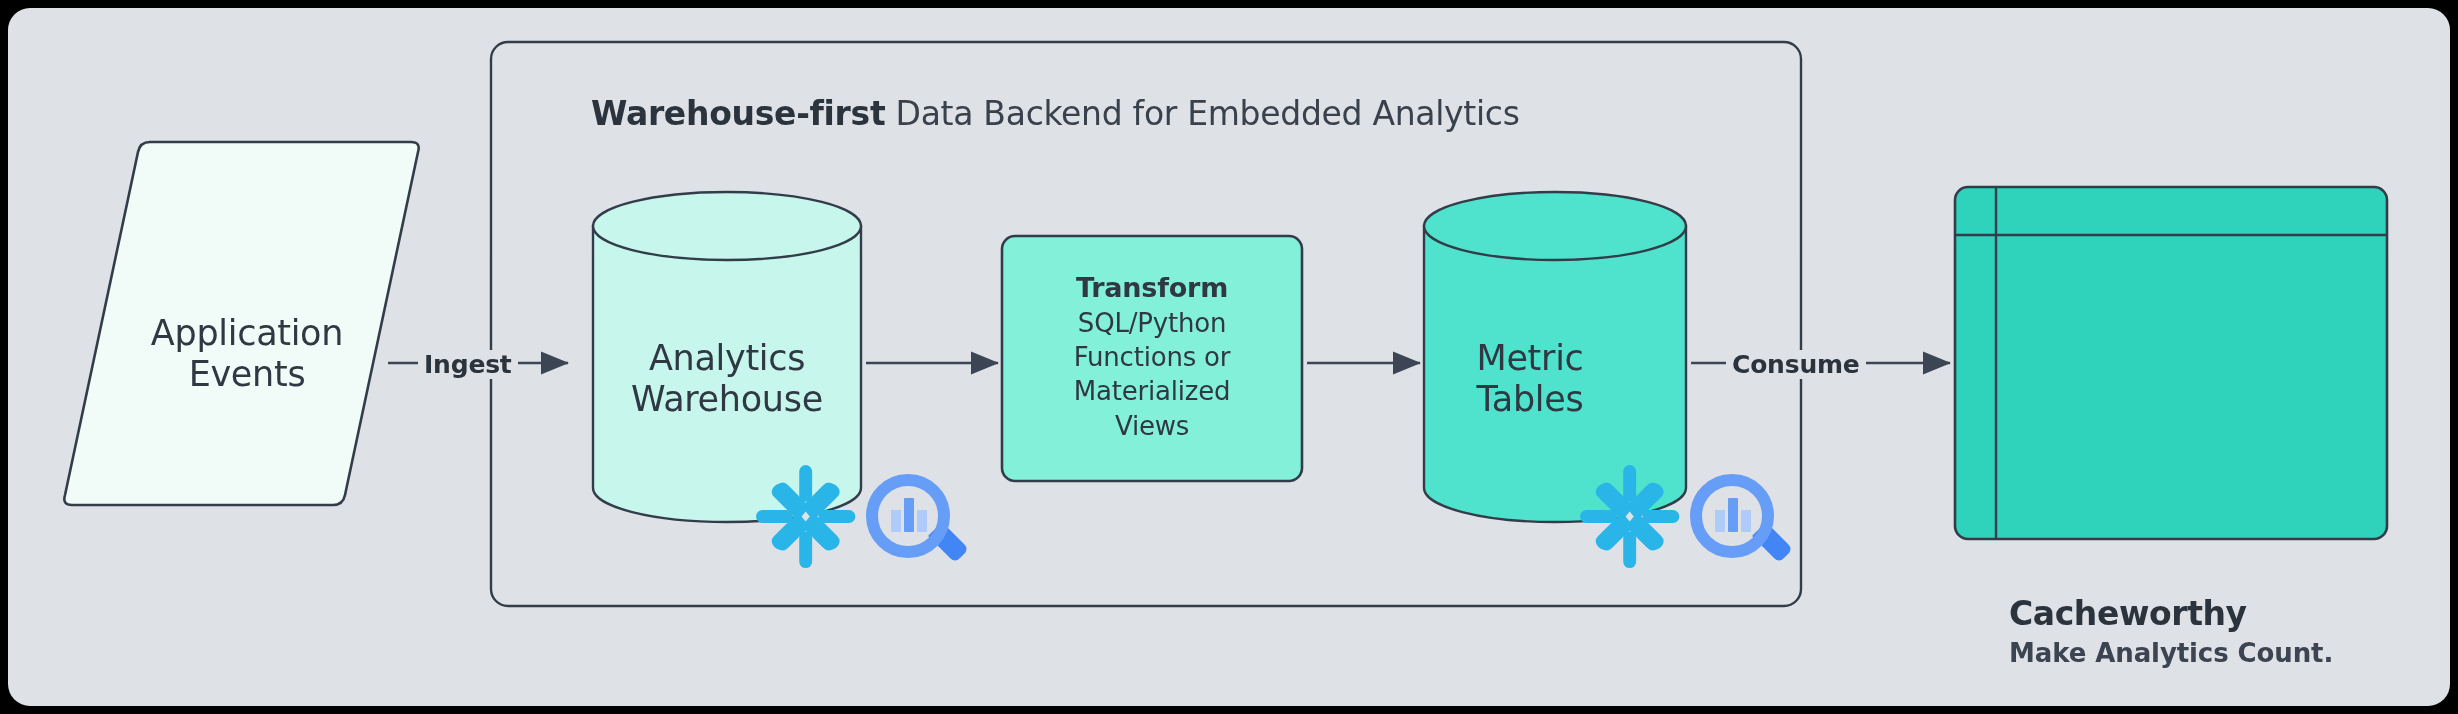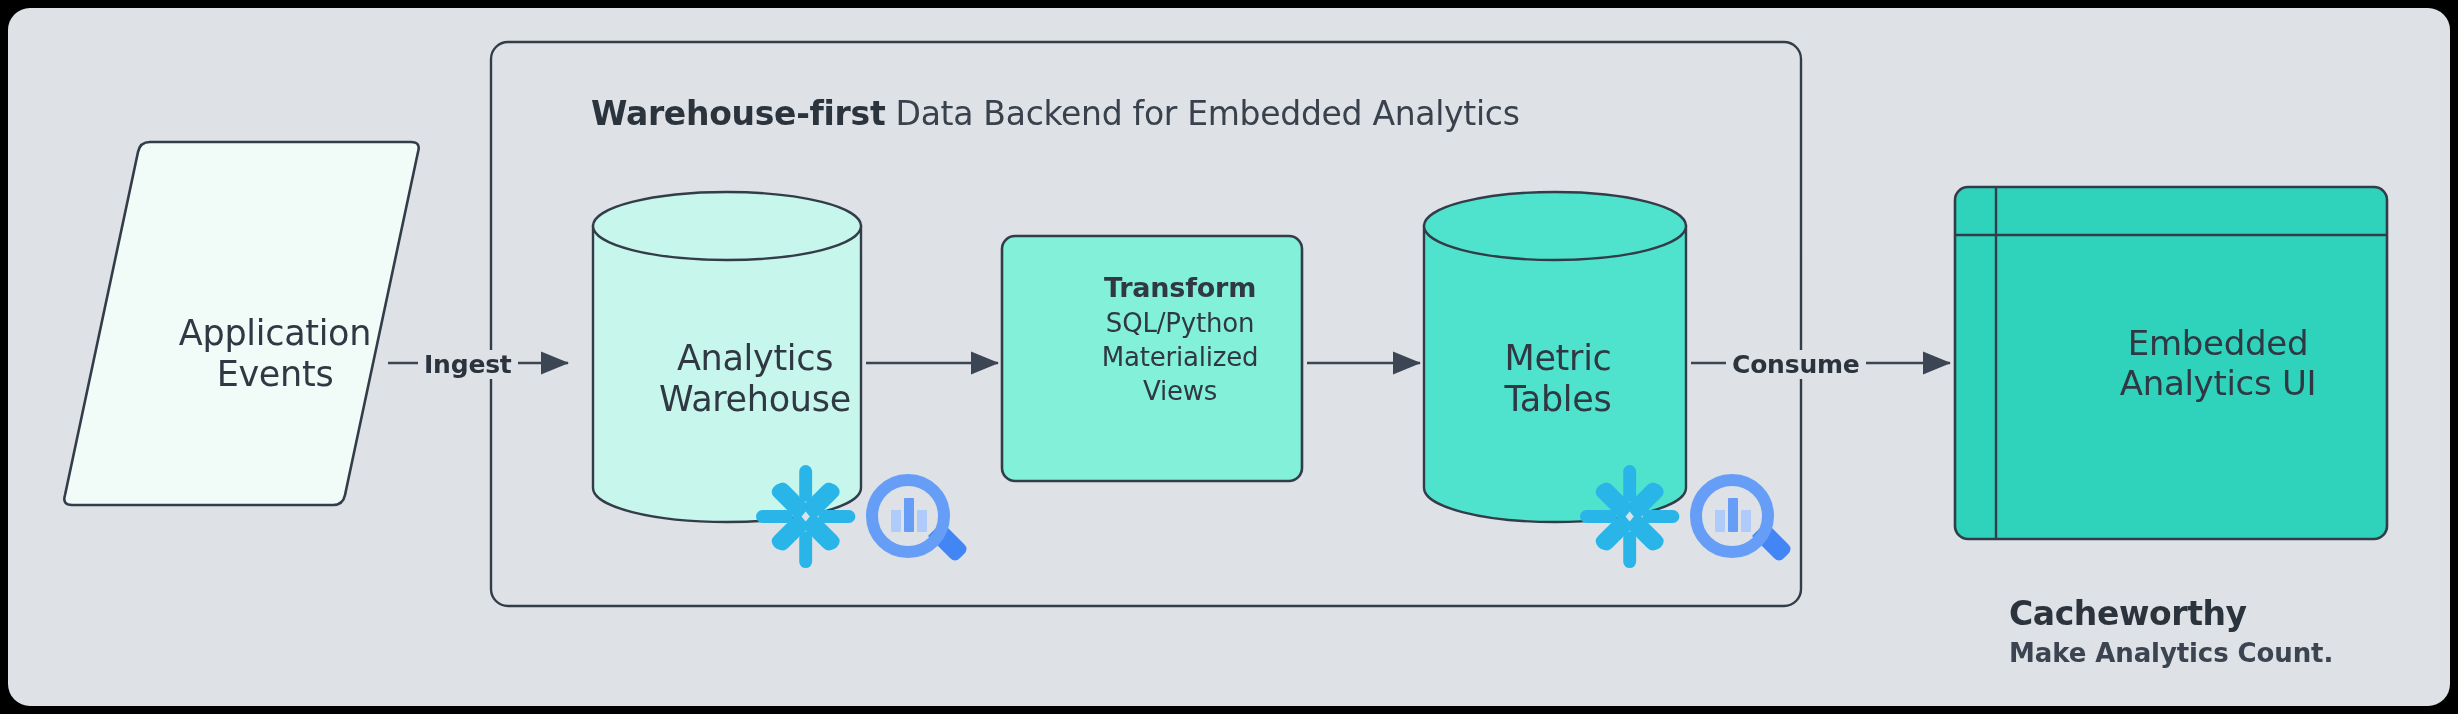--- a/index.html
+++ b/index.html
@@ -28,21 +28,20 @@
     border-radius: 22px;
     overflow: hidden;
   }
   svg { display: block; }
   .lbl {
     position: absolute;
     color: #2f3843;
     text-align: center;
     line-height: 1.18;
     pointer-events: none;
-    padding-left: 28px;
   }
   .flow-label {
     position: absolute;
     font-weight: 700;
     font-size: 25px;
     color: #2b333d;
     letter-spacing: -0.2px;
     background: #dee1e6;
     padding: 0 6px;
     white-space: nowrap;
@@ -182,33 +181,30 @@
     <div class="flow-label" style="left:410px; top:342px;text-align:right;">Ingest</div>
 
     <div class="lbl" style="left:579px; top:330px; width:280px; font-size:35px; letter-spacing:-0.3px;">
       <div>Analytics</div>
       <div>Warehouse</div>
     </div>
 
     <div class="lbl" style="left:996px; top:262px; width:296px; font-size:26px; line-height:1.32; letter-spacing:-0.2px;">
       <div style="font-weight:700; font-size:27px;">Transform</div>
       <div>SQL/Python</div>
+      <div>Functions or</div>
       <div>Materialized</div>
       <div>Views</div>
     </div>
 
     <div class="lbl" style="left:1382px; top:330px; width:280px; font-size:35px; letter-spacing:-0.3px;">
       <div>Metric</div>
       <div>Tables</div>
     </div>
 
     <div class="flow-label" style="left:1718px; top:342px;">Consume</div>
 
-    <div class="lbl" style="left:1996px; top:315px; width:372px; font-size:34px; letter-spacing:-0.3px;">
-      <div>Embedded</div>
-      <div>Analytics UI</div>
-    </div>
 
     <div class="brand brand-name" style="left:2001px; top:586px;">Cacheworthy</div>
     <div class="brand brand-tag" style="left:2001px; top:630px;">Make Analytics Count.</div>
 
   </div>
 </div>
 
 </body></html>

